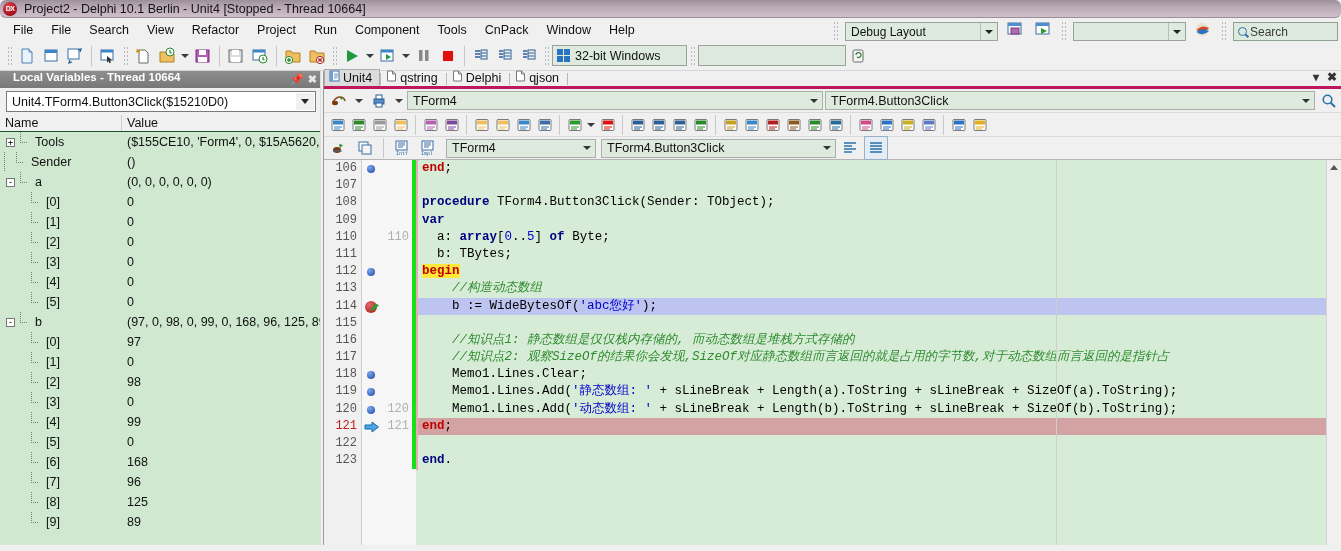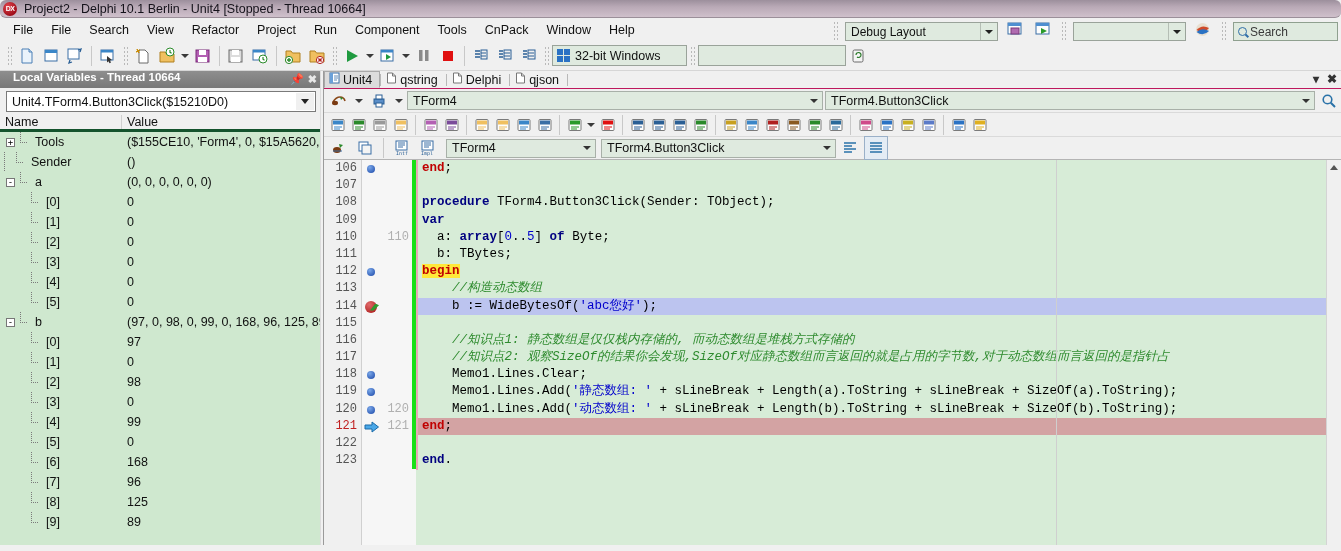--- a/index.html
+++ b/index.html
@@ -120,21 +120,21 @@
   .dock-combo-wrap{ padding:3px 4px 3px 6px; background:#f0f0f0;}
   .dock-combo{
     height:21px;border:1px solid #7a7a7a;background:#fff;
     display:flex;align-items:center;padding-left:5px;font-size:12.5px;color:#111;
     position:relative;
   }
   .dock-combo .arrow2{ position:absolute;right:1px;top:1px;bottom:1px;width:18px;background:#f0f0f0;
     display:flex;align-items:center;justify-content:center;}
   .dock-combo .arrow2::after{content:"";width:0;height:0;border-left:4px solid transparent;border-right:4px solid transparent;border-top:5px solid #222;}
 
-  .lv-header{ display:flex; height:17px; background:#f0f0f0; border-bottom:3px solid #14532d;
+  .lv-header{ display:flex; height:17px; background:#f0f0f0; border-bottom:1px solid #14532d;
      font-size:12.5px; color:#111;}
   .lv-header .c1{ width:122px; padding-left:5px; border-right:1px solid #d0d0d0; display:flex;align-items:center;}
   .lv-header .c2{ flex:1; padding-left:5px; display:flex;align-items:center;}
 
   .lv-body{ flex:1; background:#cfe8cf; overflow:hidden; position:relative;
     background-image:linear-gradient(90deg, transparent 0 0); }
   .lv-row{ height:20px; display:flex; align-items:center; font-size:12.5px; color:#111;}
   .lv-name{ width:122px; display:flex; align-items:center; height:20px; position:relative;}
   .lv-val{ flex:1; padding-left:5px; white-space:nowrap; overflow:hidden;}
   .expander{
@@ -160,21 +160,21 @@
   .lv-label{ padding-left:2px; }
   .lv-indent{ width:28px; flex:none; }
 
   .dock-split{ width:4px; background:#f0f0f0; border-left:1px solid #dcdcdc; border-right:1px solid #9a9a9a;}
 
   
   .editarea{ flex:1; display:flex;flex-direction:column; background:#f0f0f0; min-width:0;}
 
   .tabrow{
     height:18px; background:#f0f0f0; display:flex; align-items:flex-end;
-    position:relative; border-bottom:1px solid #be185d;
+    position:relative; border-bottom:3px solid #be185d;
   }
   .tab{
     display:flex;align-items:center;gap:3px; height:17px; padding:0 7px 0 4px;
     font-size:12.5px; color:#111; border:1px solid transparent;
     position:relative;
   }
   .tab.active{ background:#dcdcdc; border:1px solid #a9a9a9; border-bottom:1px solid #dcdcdc; }
   .tab-sep{ width:1px;height:12px;background:#b8b8b8;align-self:center;}
   .tabrow .tr-btns{ position:absolute;right:4px;bottom:2px;display:flex;gap:8px;align-items:center;}
   .tr-btns span{ font-size:12px;color:#333;font-weight:bold;cursor:default;}

